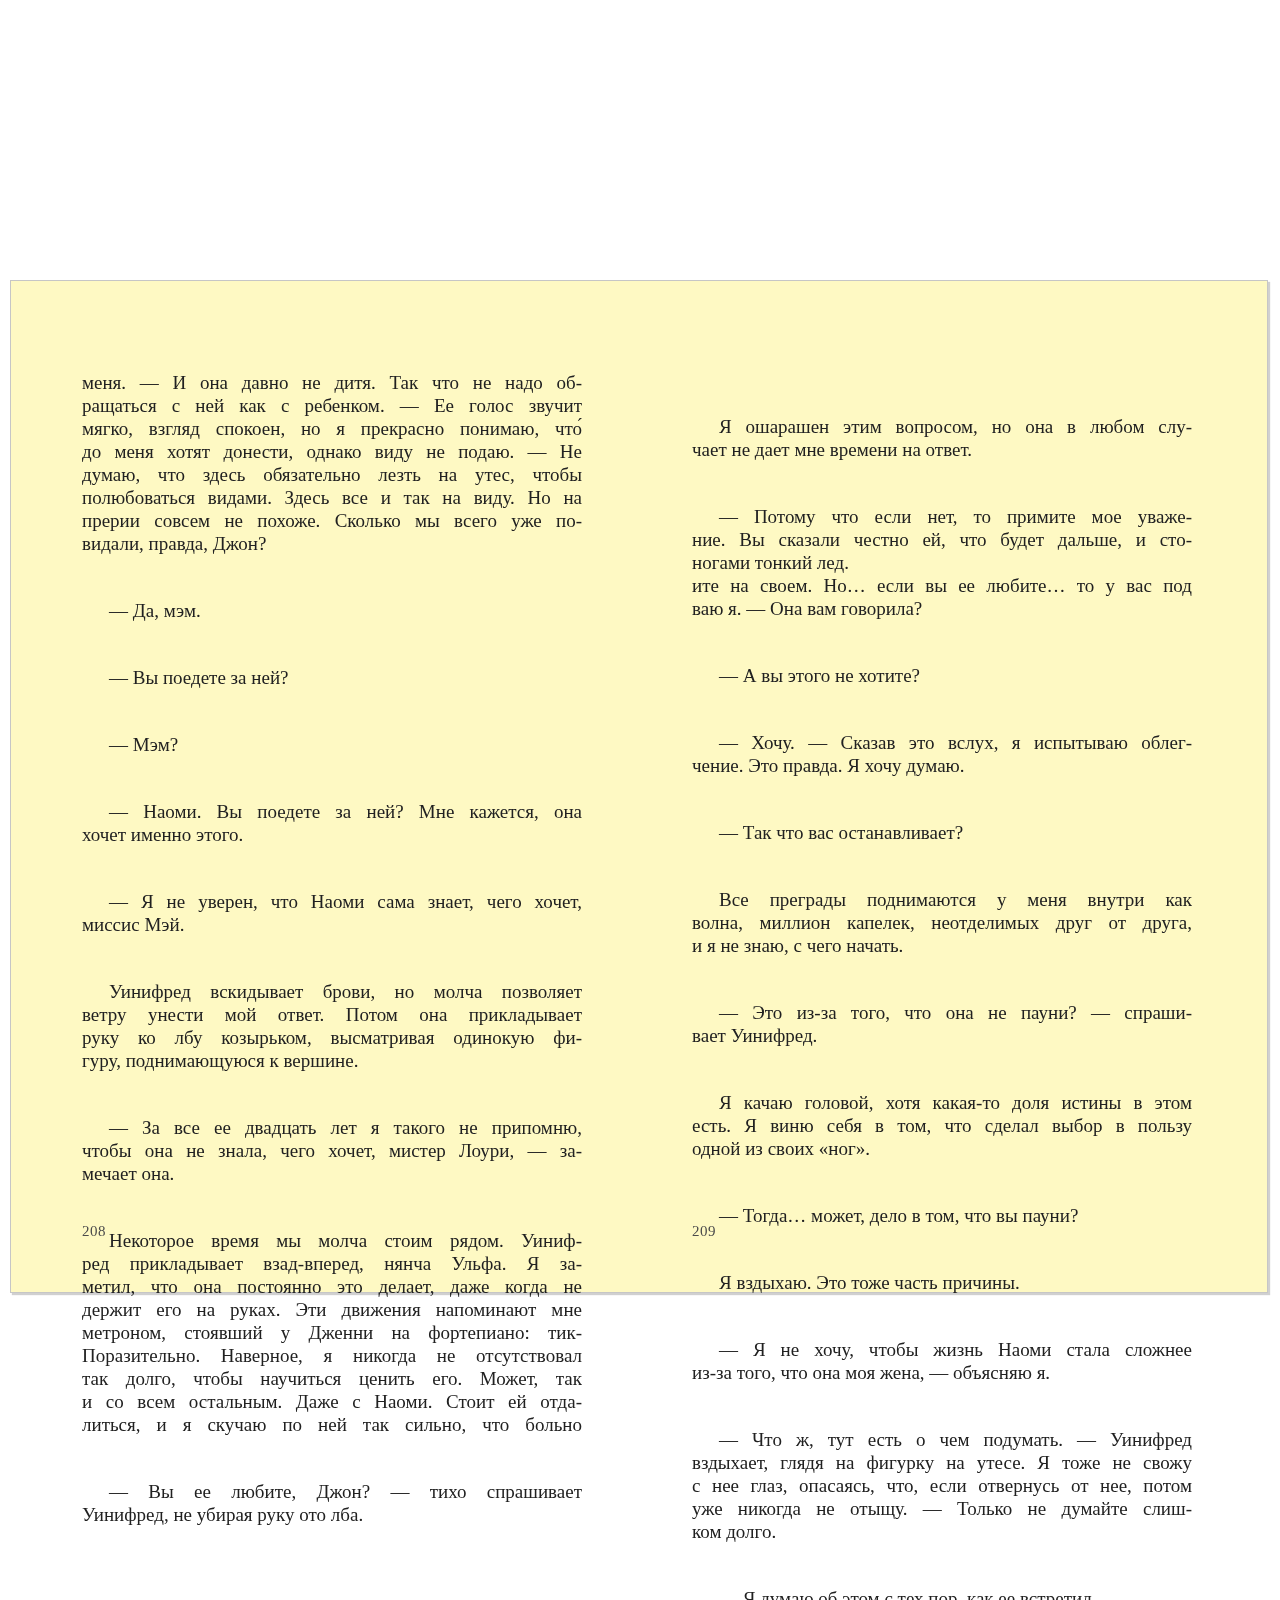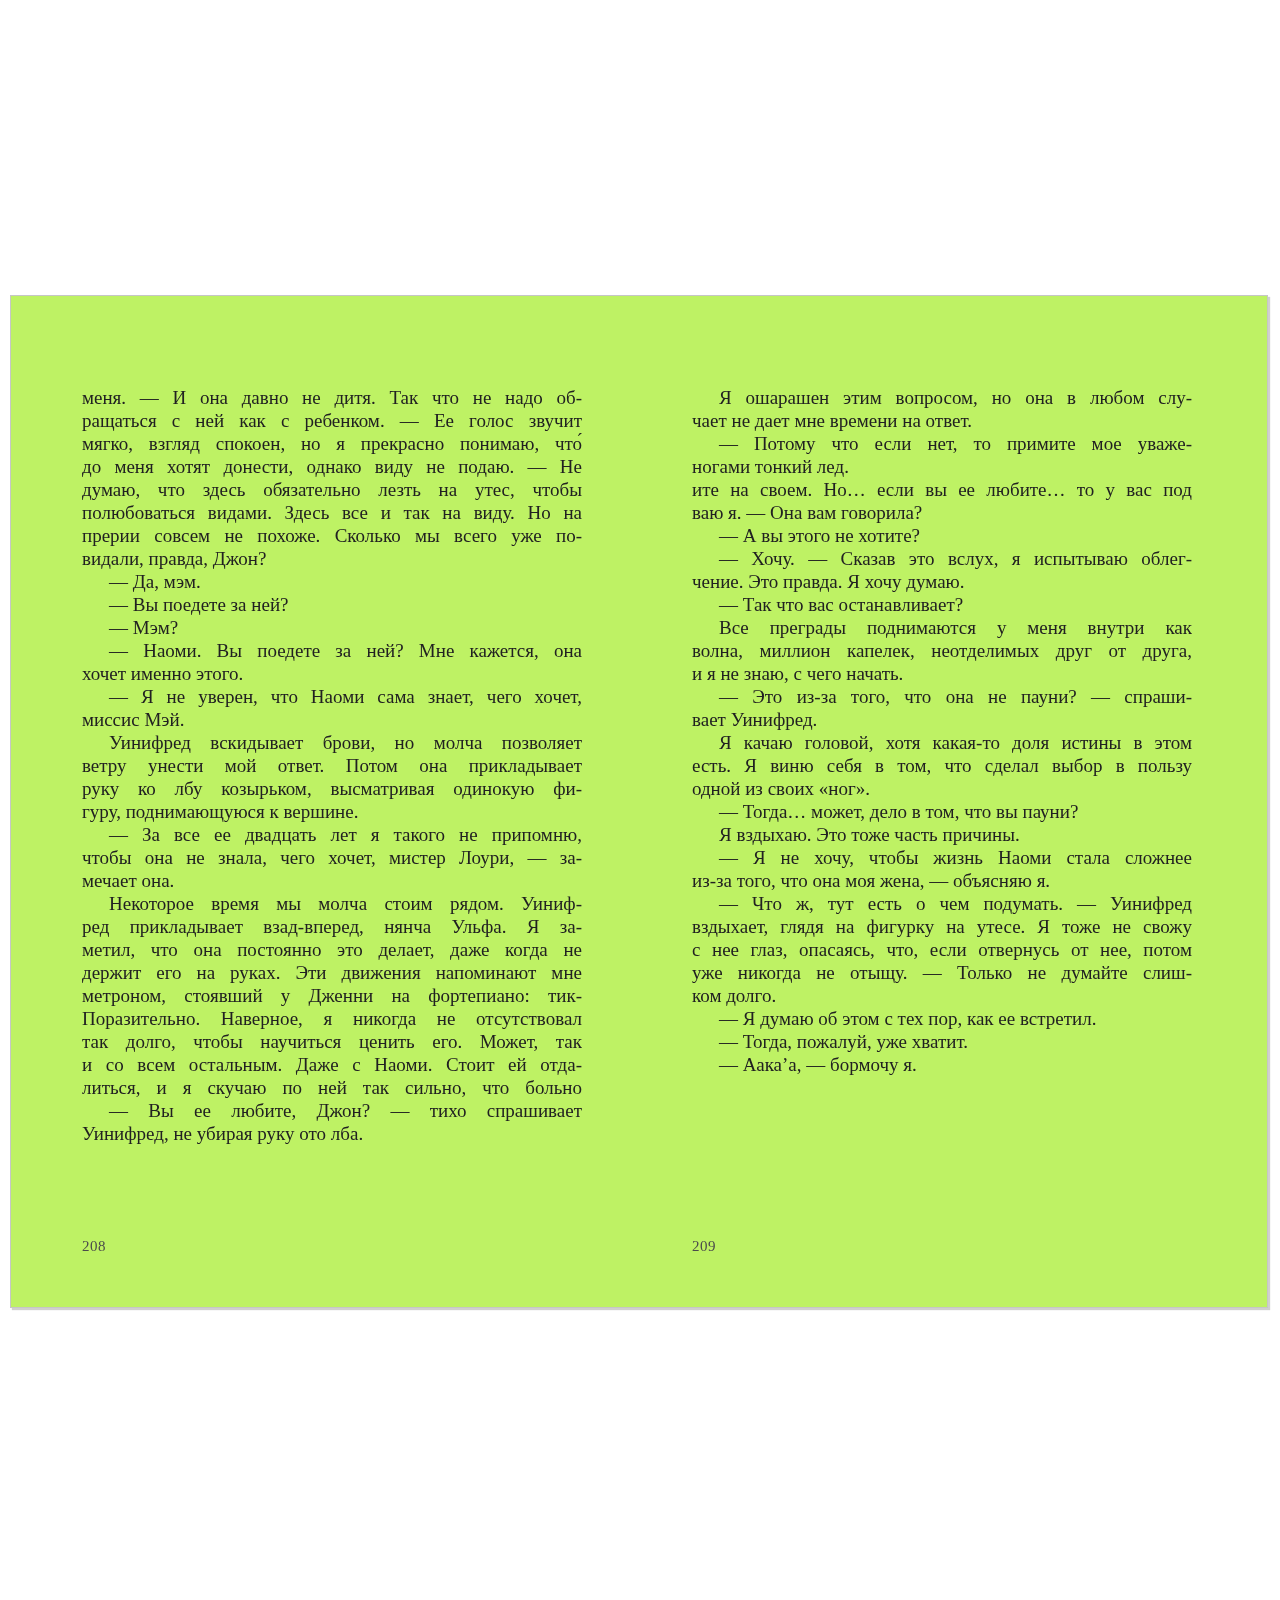--- a/index.html
+++ b/index.html
@@ -2,37 +2,37 @@
 <html><head>
 <meta charset="utf-8">
 <style>
   html, body { margin: 0; padding: 0; background: #ffffff; }
   .viewport {
     position: relative; width: 1280px; height: 1600px;
     background: #ffffff; overflow: hidden;
     font-family: "Liberation Serif", "DejaVu Serif", serif;
   }
   .book-card {
-    position: absolute; left: 10px; top: 295px;
+    position: absolute; left: 10px; top: 280px;
     width: 1256px; height: 1011px;
-    background: #bef264;
+    background: #fef9c3;
     border: 1px solid #c6c6c6;
     box-shadow: 2px 2px 1px rgba(150,150,150,0.45);
   }
   .page { position: absolute; top: 0; height: 100%; width: 500px; }
   .page.left  { left: 71px; }
   .page.right { left: 681px; }
   .page-text {
     position: absolute; left: 0; top: 90px; width: 100%;
     color: #212121; font-size: 19px; line-height: 23px;
   }
   .para { margin: 0; }
   .line { text-align: left; }
   .line.fill { text-align: justify; text-align-last: justify; }
-  .line.indent { text-indent: 27px; }
+  .line.indent { text-indent: 27px; margin-top: 44px; }
   .page-number {
     position: absolute; left: 0; top: 942px; width: 100%;
     text-align: left; font-size: 15px; color: #4b4b4b;
     letter-spacing: 0.5px;
   }
 </style>
 </head>
 <body>
 
 <div class="viewport">
@@ -98,20 +98,21 @@
     </div>
 
     <div class="page right">
       <div class="page-text">
           <div class="para">
             <div class="line indent fill">Я ошарашен этим вопросом, но она в любом слу-</div>
             <div class="line">чает не дает мне времени на ответ.</div>
           </div>
           <div class="para">
             <div class="line indent fill">— Потому что если нет, то примите мое уваже-</div>
+            <div class="line fill">ние. Вы сказали честно ей, что будет дальше, и сто-</div>
             <div class="line">ногами тонкий лед.</div>
             <div class="line fill">ите на своем. Но… если вы ее любите… то у вас под</div>
           </div>
           <div class="para">
             <div class="line">ваю я. — Она вам говорила?</div>
           </div>
           <div class="para">
             <div class="line indent">— А вы этого не хотите?</div>
           </div>
           <div class="para">

